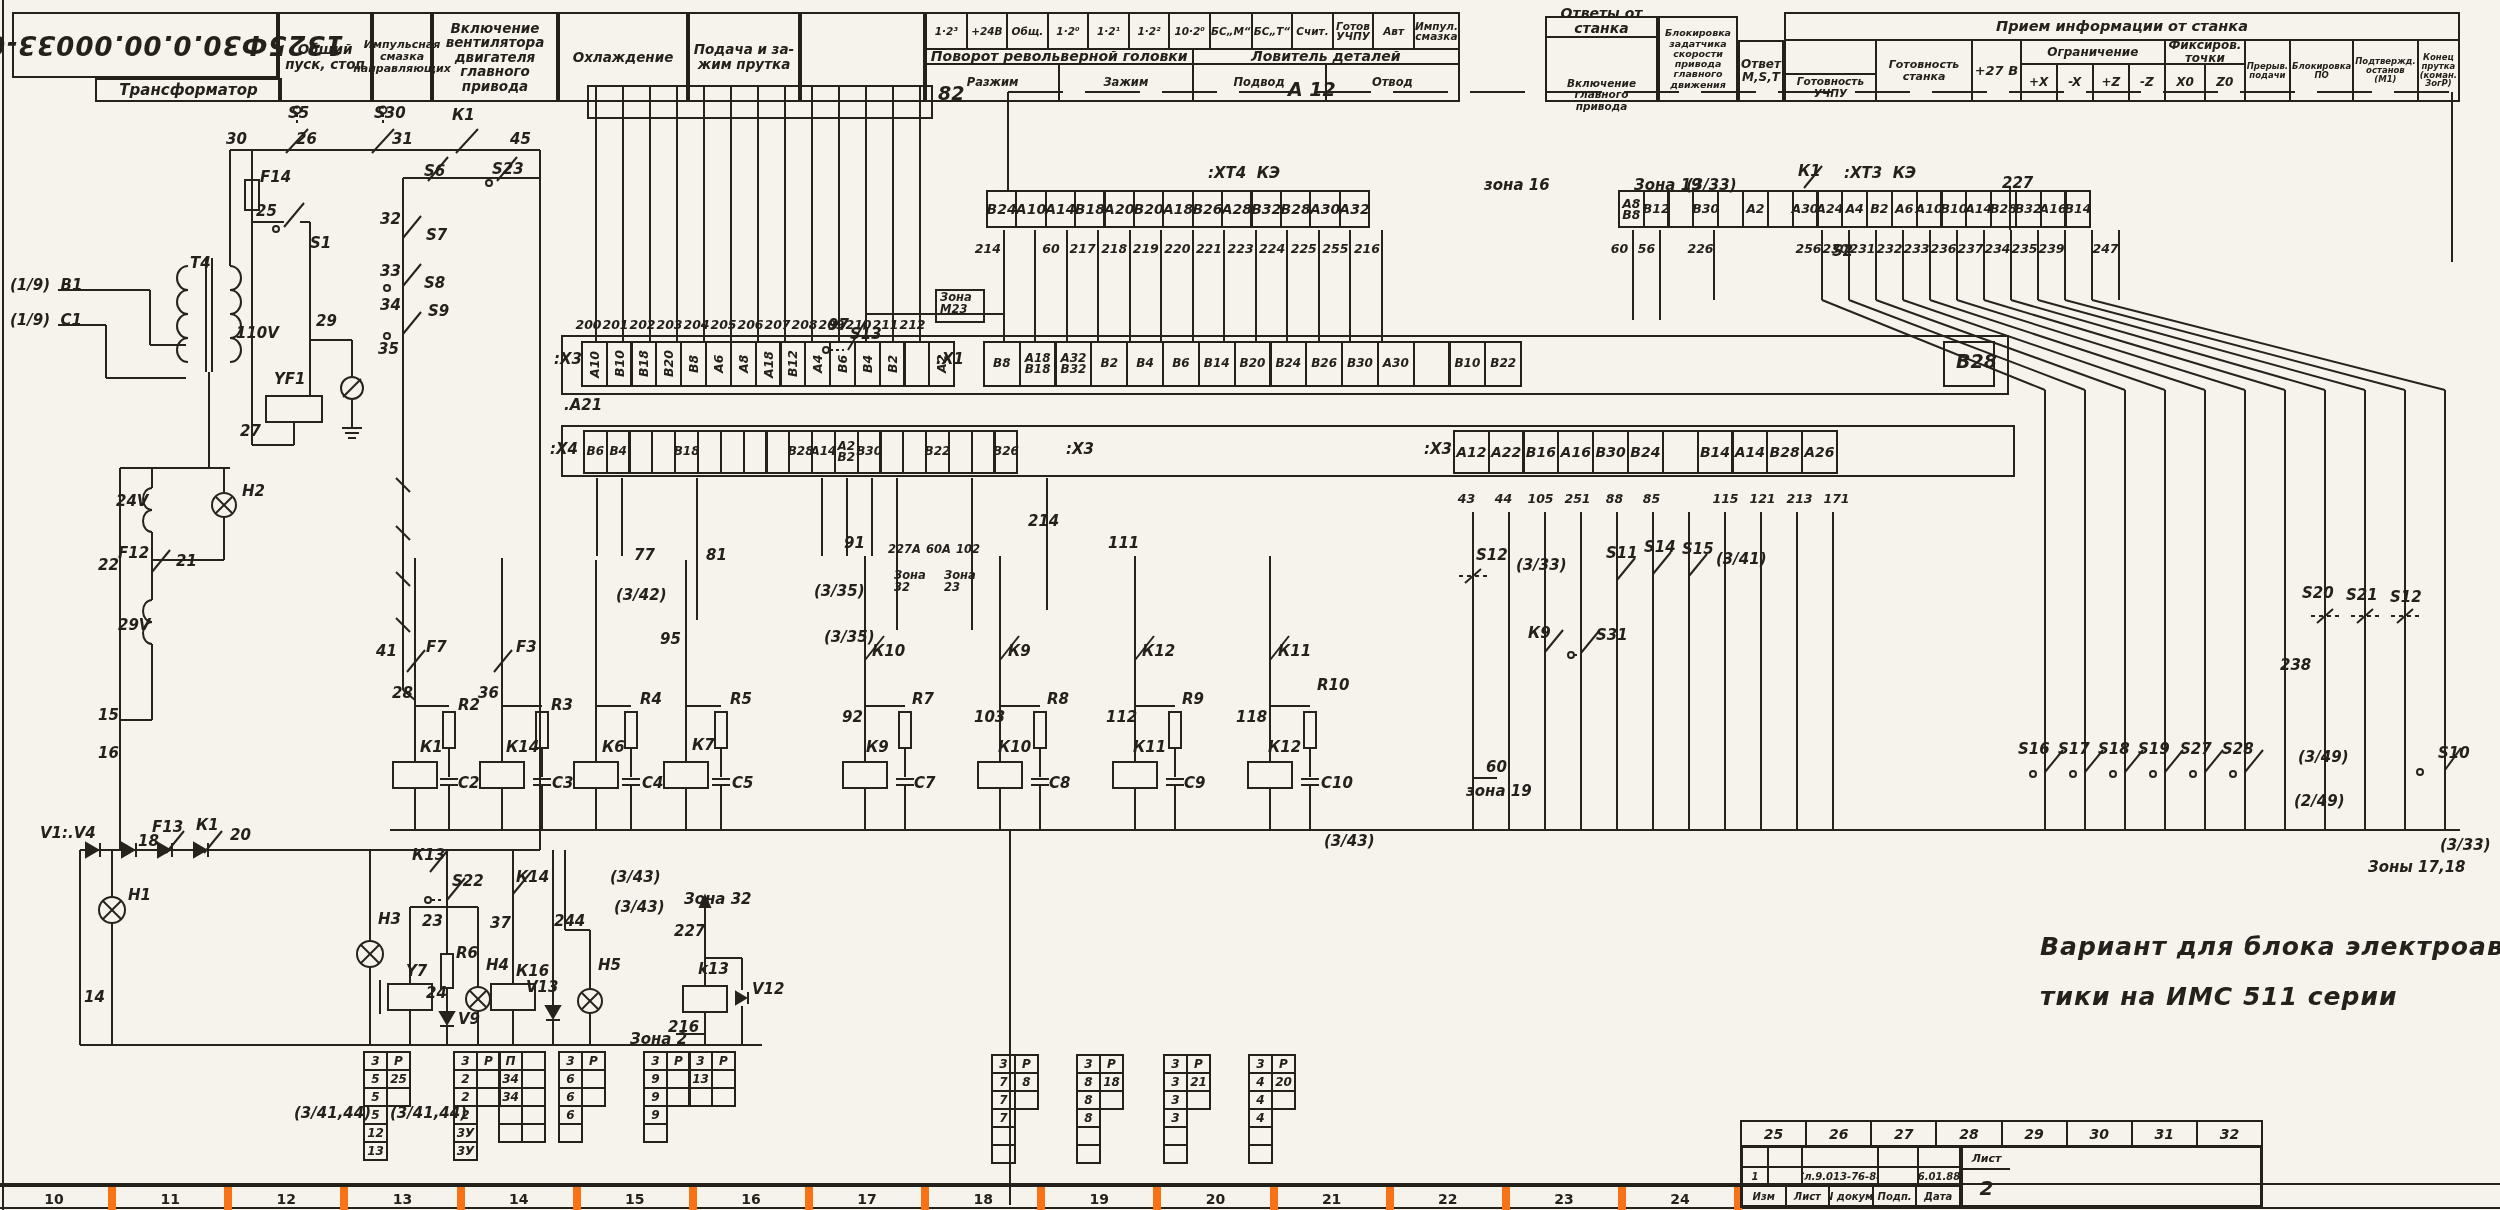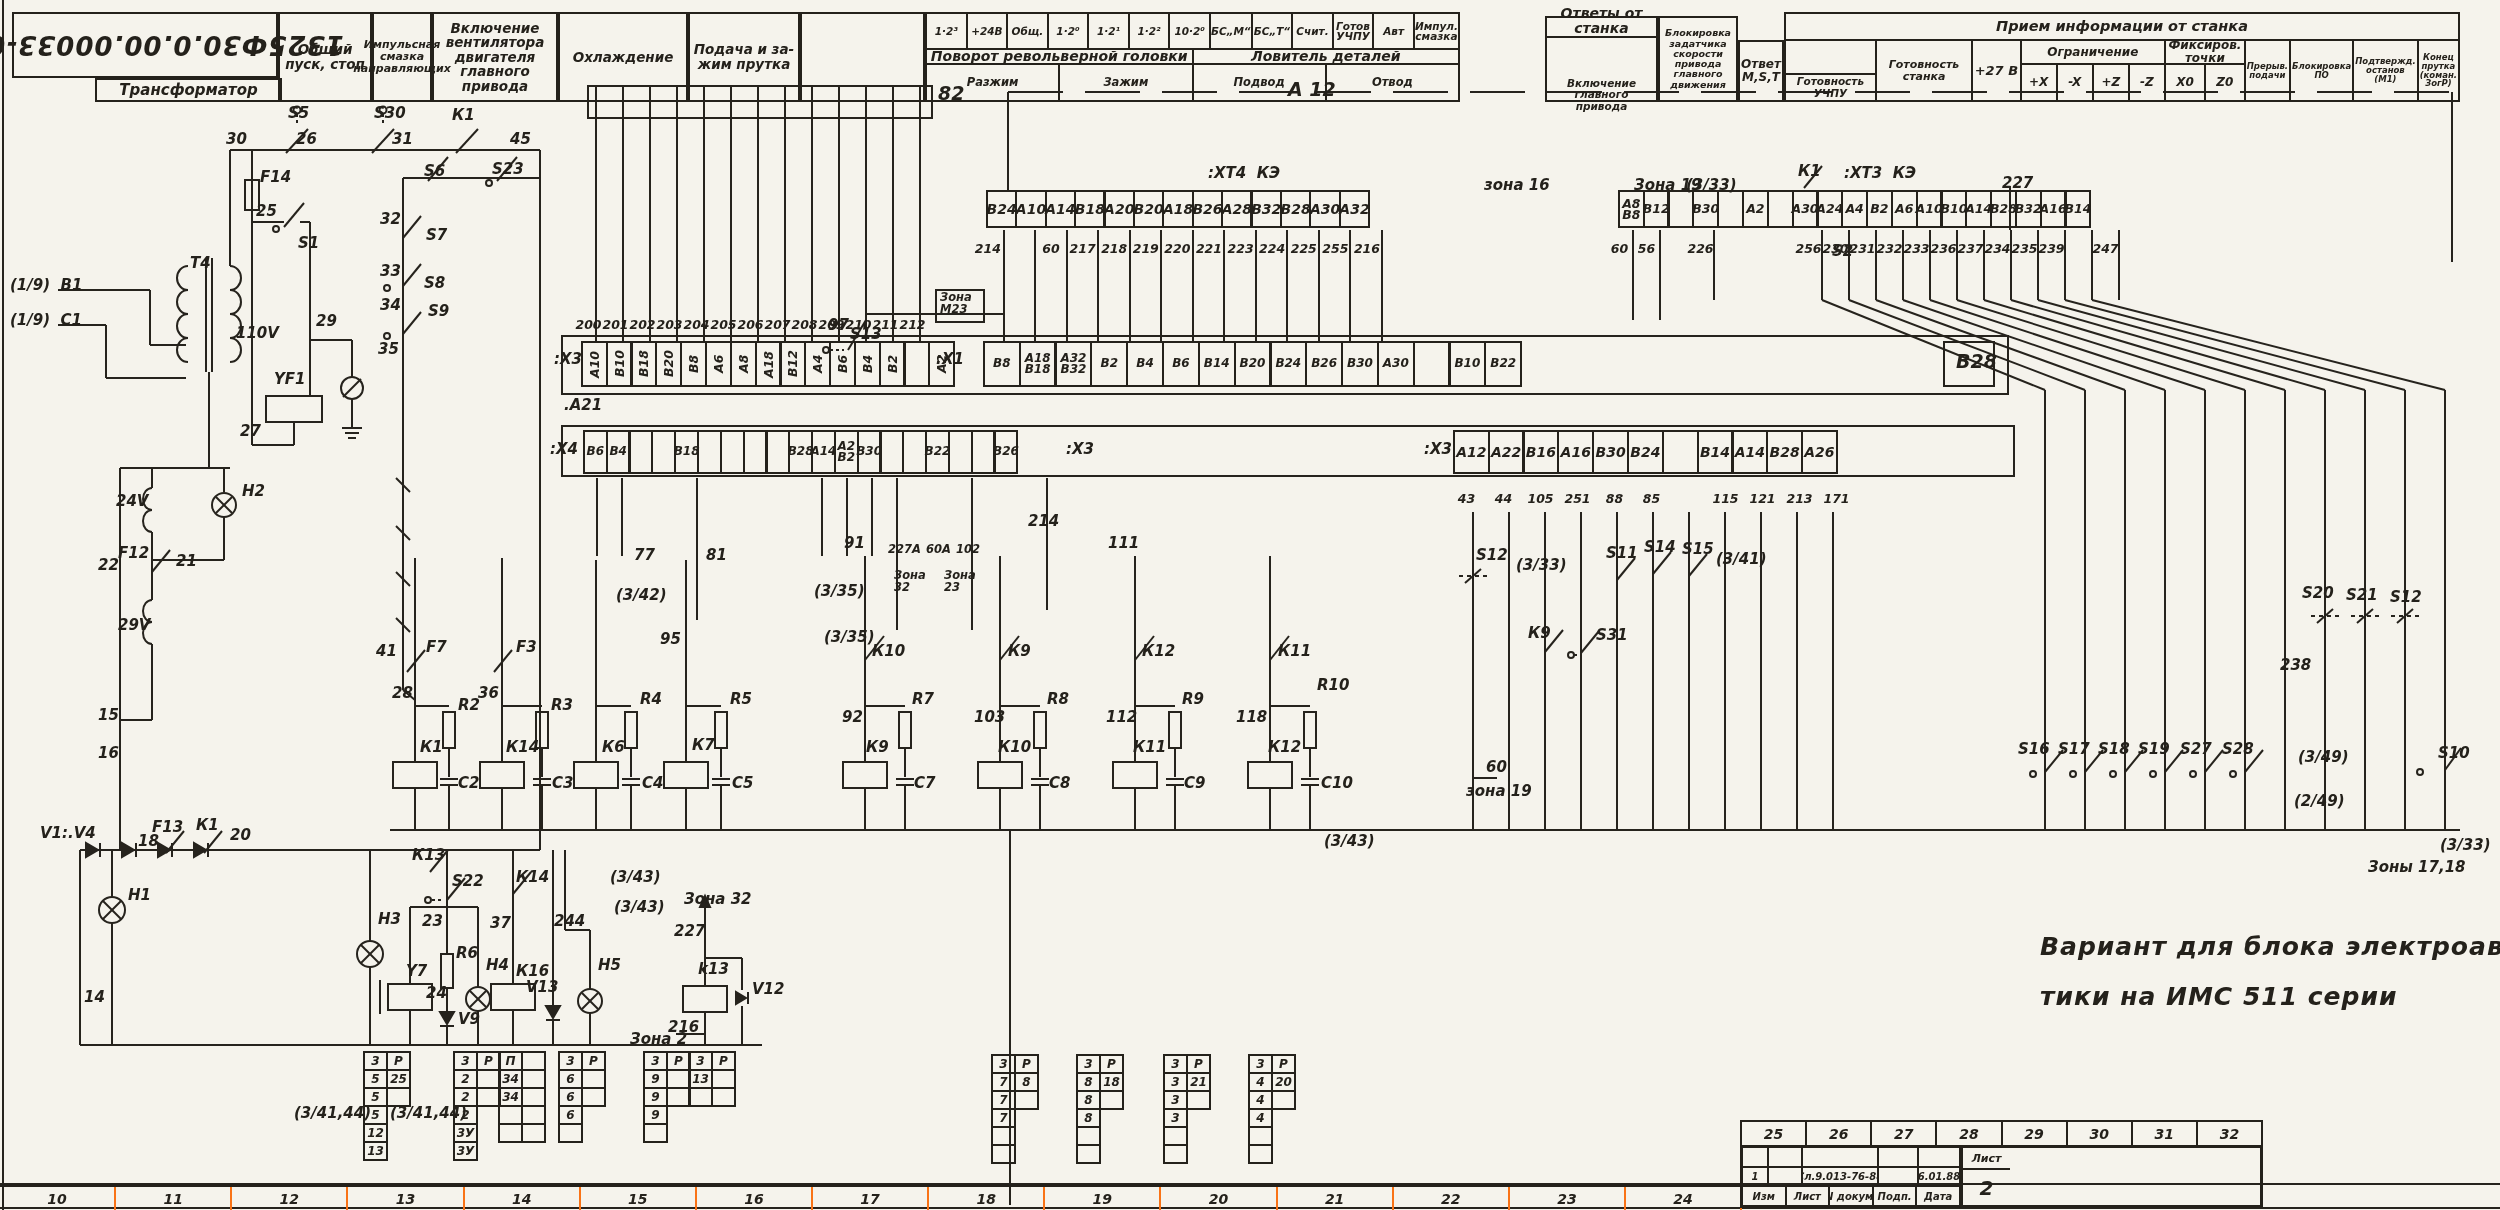--- a/index.html
+++ b/index.html
@@ -75,22 +75,22 @@
   
   .ctable{position:absolute;}
   .crow{display:flex;}
   .ccell{box-sizing:border-box;width:25px;height:20px;border:2px solid #24211b;margin:-2px 0 0 -2px;
       font-style:italic;font-size:12px;font-weight:600;display:flex;align-items:center;justify-content:center;}
   
   .note{position:absolute;font-style:italic;font-weight:600;font-size:25px;letter-spacing:1px;white-space:nowrap;}
   
   .zones{position:absolute;left:0;top:1184px;width:1742px;height:26px;display:flex;box-sizing:border-box;
       border-top:3px solid #24211b;}
-  .zones .zc{flex:1;border-right:2px solid #f97316;display:flex;align-items:center;justify-content:center;
-      font-style:italic;font-weight:600;font-size:14px;}
+  .zones .zc{flex:1;border-right:8px solid #f97316;display:flex;align-items:center;justify-content:center;
+      font-weight:600;font-size:14px;}
   
   .tz{position:absolute;left:1740px;top:1120px;width:523px;height:25px;display:flex;box-sizing:border-box;
       border:2.5px solid #24211b;border-bottom:none;}
   .tz .tzc{flex:1;border-right:2px solid #24211b;display:flex;align-items:center;justify-content:center;
       font-style:italic;font-weight:600;font-size:14px;}
   .tz .tzc:last-child{border-right:none;}
   .tmain{position:absolute;left:1740px;top:1145px;width:523px;height:63px;border:3px solid #24211b;
       box-sizing:border-box;display:flex;}
   .tleft{width:216px;display:flex;flex-direction:column;border-right:2.5px solid #24211b;}
   .trow{flex:1;display:flex;border-bottom:2px solid #24211b;}
@@ -778,21 +778,21 @@
       <span class="lb" style="left: 236px; top: 326px;">110V</span>
       <span class="lb" style="left: 226px; top: 132px;">30</span>
       <span class="lb" style="left: 288px; top: 106px;">S5</span>
       <span class="lb" style="left: 296px; top: 132px;">26</span>
       <span class="lb" style="left: 374px; top: 106px;">S30</span>
       <span class="lb" style="left: 392px; top: 132px;">31</span>
       <span class="lb" style="left: 452px; top: 108px;">К1</span>
       <span class="lb" style="left: 510px; top: 132px;">45</span>
       <span class="lb" style="left: 260px; top: 170px;">F14</span>
       <span class="lb" style="left: 256px; top: 204px;">25</span>
-      <span class="lb" style="left: 298px; top: 236px;">S1</span>
+      <span class="lb" style="left: 310px; top: 236px;">S1</span>
       <span class="lb" style="left: 424px; top: 164px;">S6</span>
       <span class="lb" style="left: 492px; top: 162px;">S23</span>
       <span class="lb" style="left: 380px; top: 212px;">32</span>
       <span class="lb" style="left: 426px; top: 228px;">S7</span>
       <span class="lb" style="left: 380px; top: 264px;">33</span>
       <span class="lb" style="left: 424px; top: 276px;">S8</span>
       <span class="lb" style="left: 380px; top: 298px;">34</span>
       <span class="lb" style="left: 428px; top: 304px;">S9</span>
       <span class="lb" style="left: 378px; top: 342px;">35</span>
       <span class="lb" style="left: 316px; top: 314px;">29</span>

